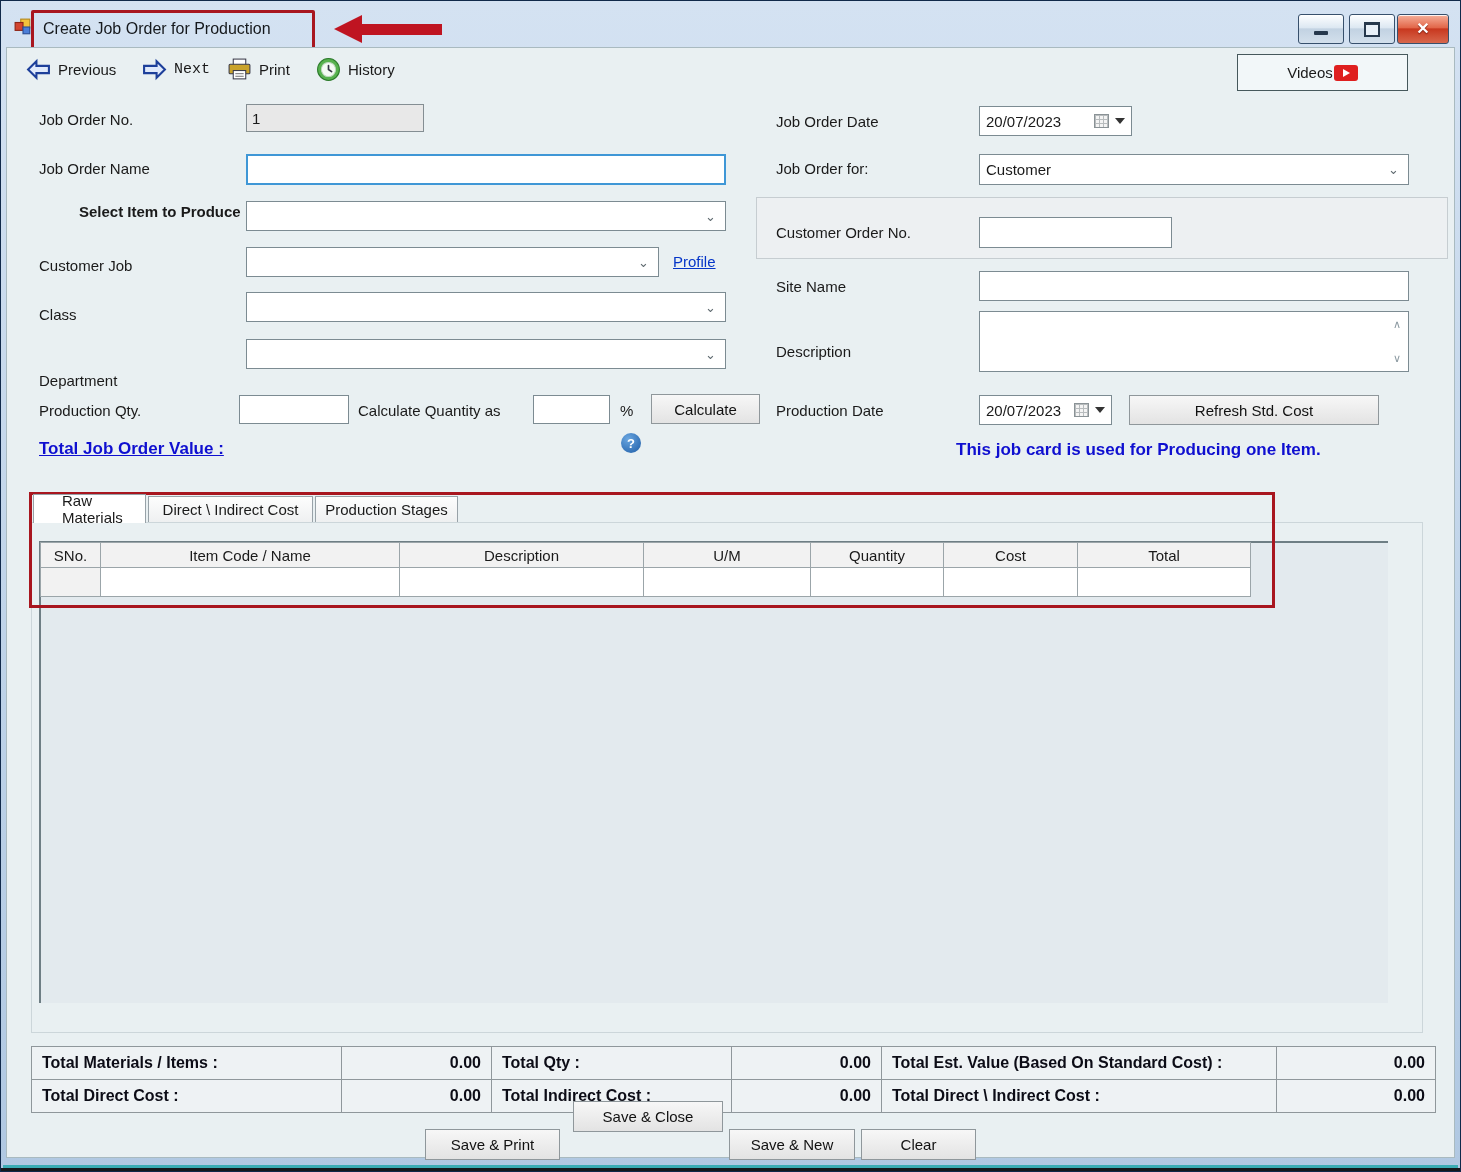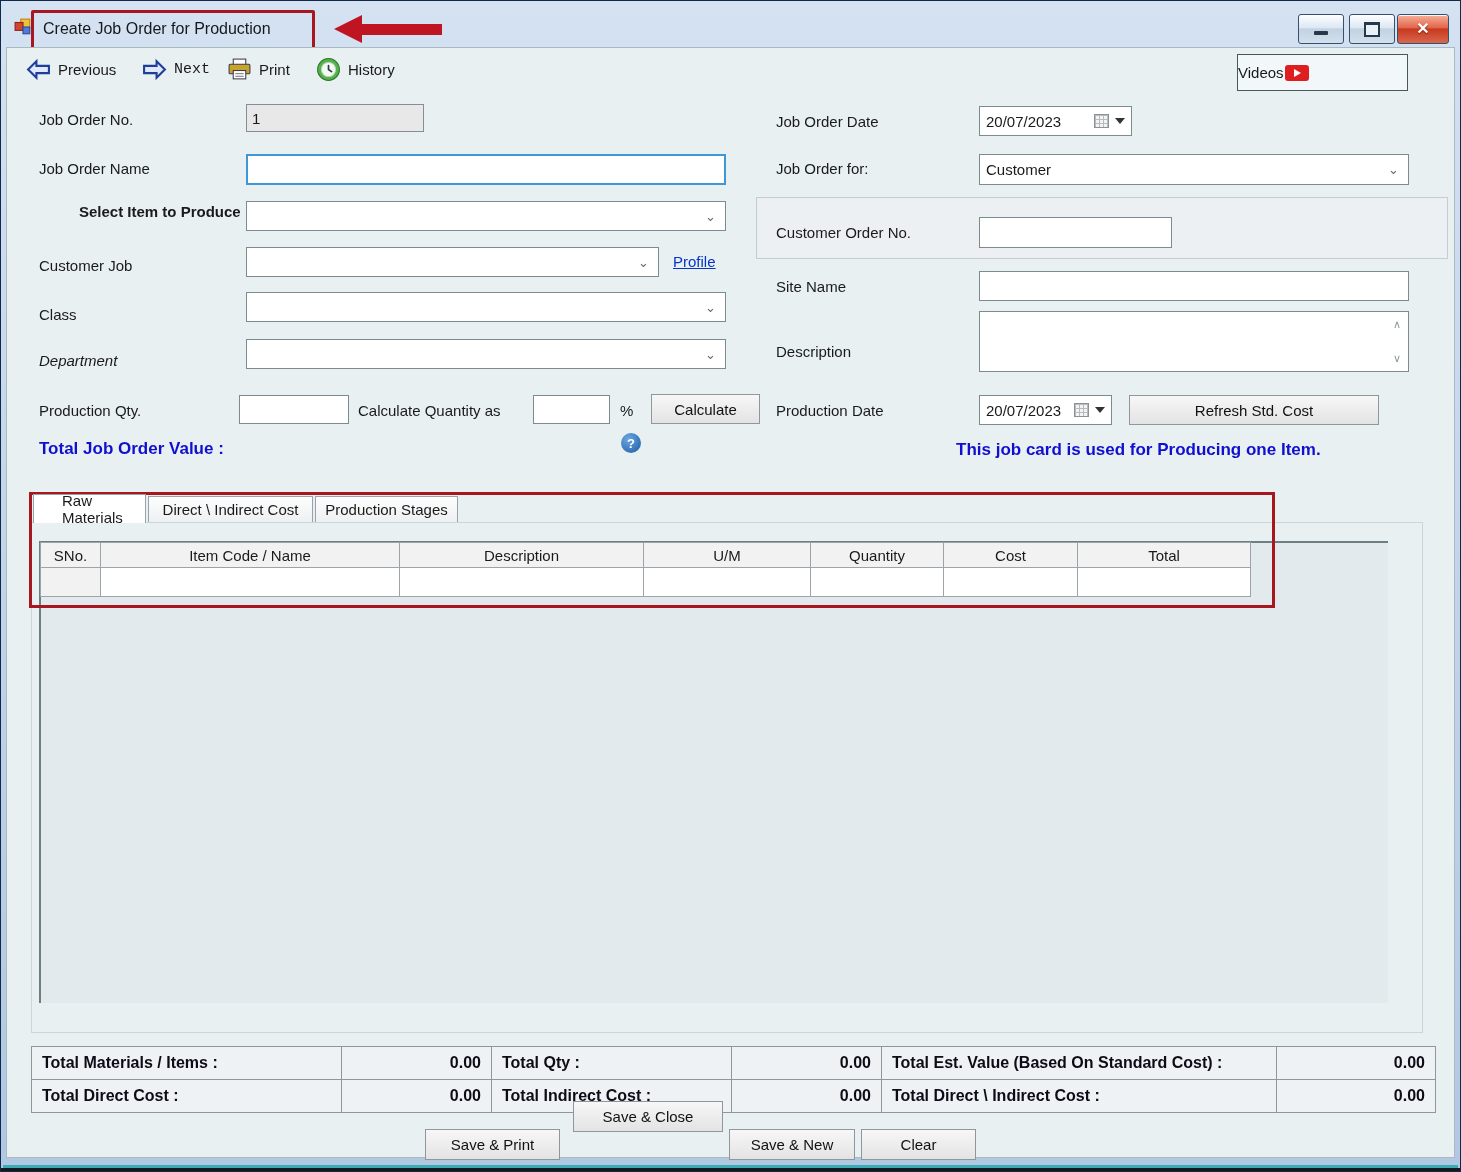--- a/index.html
+++ b/index.html
@@ -21,21 +21,21 @@
   .minbar{width:14px;height:4px;background:#26384c;border-radius:1px;margin-top:8px;}
   .maxbox{width:12px;height:10px;border:2px solid #26384c;border-top-width:3px;background:#e8f0f8;}
   .closex{color:#fff;font-weight:bold;font-size:16px;line-height:1;text-shadow:0 1px 1px #7a1608;}
   
   .red-box{position:absolute;border:3px solid #a8161f;background:transparent;pointer-events:none;}
   .arrow-head{position:absolute;width:0;height:0;border-top:14px solid transparent;
               border-bottom:14px solid transparent;border-right:28px solid #bf1421;}
   .arrow-tail{position:absolute;background:#bf1421;}
   
   .tb-item{position:absolute;top:56px;display:flex;align-items:center;gap:7px;cursor:default;}
-  .videos-btn{position:absolute;display:flex;align-items:center;gap:1px;
+  .videos-btn{position:absolute;display:flex;align-items:center;justify-content:center;gap:1px;
               border:1px solid #46585c;background:#f2f7f9;}
   .yt{width:24px;height:16px;background:#df1f1f;border-radius:3px;position:relative;}
   .yt::after{content:"";position:absolute;left:9px;top:4px;border-top:4px solid transparent;
              border-bottom:4px solid transparent;border-left:7px solid #fff;}
   
   .lbl{position:absolute;white-space:nowrap;}
   .bold{font-weight:bold;}
   .tbox{position:absolute;background:#fff;border:1px solid #7c8b92;box-sizing:border-box;}
   .tbox.disabled{background:#e8e8e8;border-color:#848e93;display:flex;align-items:center;padding-left:5px;}
   .tbox.focus2{border:2px solid #3f97d6;}
@@ -165,34 +165,34 @@
       <span class="chev">⌄</span>
   </div>
   <span class="lbl link" style="left:672px;top:252px;">Profile</span>
 
   <span class="lbl" style="left:38px;top:305px;">Class</span>
   <div class="combo" style="left:245px;top:291px;width:480px;height:30px;">
     <span></span>
       <span class="chev">⌄</span>
   </div>
 
-  <span class="lbl" style="left:38px;top:351px;font-style:italic;">Department</span>
+  <span class="lbl" style="left:38px;top:371px;">Department</span>
   <div class="combo" style="left:245px;top:338px;width:480px;height:30px;">
     <span></span>
       <span class="chev">⌄</span>
   </div>
 
   <span class="lbl" style="left:38px;top:401px;">Production Qty.</span>
   <div class="tbox" style="left:238px;top:394px;width:110px;height:29px;"></div>
   <span class="lbl" style="left:357px;top:401px;">Calculate Quantity as</span>
   <div class="tbox" style="left:532px;top:394px;width:77px;height:29px;"></div>
   <span class="lbl" style="left:619px;top:401px;">%</span>
   <div class="btn" style="left:650px;top:393px;width:109px;height:30px;">Calculate</div>
 
-  <span class="lbl blue-strong" style="left:38px;top:438px;">Total Job Order Value :</span>
+  <span class="lbl blue-strong" style="left:38px;top:438px;text-decoration:underline;">Total Job Order Value :</span>
   <div class="help" style="left:620px;top:432px;">?</div>
 
   <span class="lbl" style="left:775px;top:112px;">Job Order Date</span>
   <div class="datepick" style="left:978px;top:105px;width:153px;height:30px;">
     <span class="dval">20/07/2023</span>
     <span class="cal"></span>
     <span class="tri"></span>
   </div>
 
   <span class="lbl" style="left:775px;top:159px;">Job Order for:</span>

